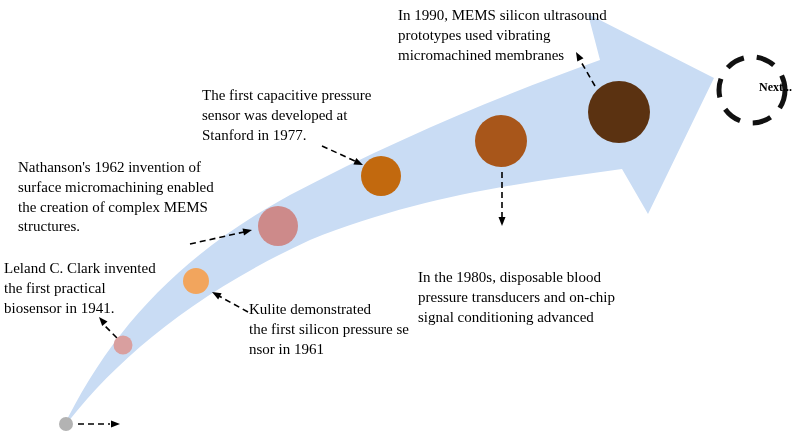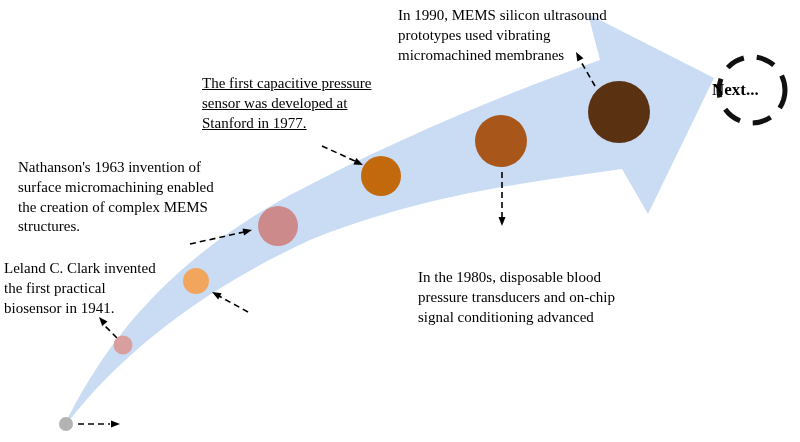--- a/index.html
+++ b/index.html
@@ -17,22 +17,22 @@
     font-size: 15px;
     line-height: 1.32;
     color: #000;
     white-space: pre-line;
   }
   .next-label {
     position: absolute;
     left: 712px;
     top: 80px;
     width: 80px;
-    text-align: left;
-    font-size: 17px;
+    text-align: right;
+    font-size: 12px;
     font-weight: 700;
     color: #000;
   }
 </style>
 </head>
 <body>
 
 <div class="stage">
 
   <svg width="800" height="442" viewBox="0 0 800 442">
@@ -77,27 +77,30 @@
     <circle cx="619" cy="112" r="31" fill="#5b3211"></circle>
 
     <circle cx="752" cy="90" r="33" fill="none" stroke-width="5" stroke-dasharray="19 13" stroke="#111111"></circle>
   </svg>
 
 
   <div class="label" style="left:4px; top:259px; width:180px;">Leland C. Clark invented
 the first practical
 biosensor in 1941.</div>
 
+  <div class="label" style="left:249px; top:300px; width:210px;">Kulite demonstrated
+the first silicon pressure se
+nsor in 1961</div>
 
-  <div class="label" style="left:18px; top:158px; width:230px;">Nathanson's 1963 invention of
+  <div class="label" style="left:18px; top:158px; width:230px;">Nathanson's 1962 invention of
 surface micromachining enabled
 the creation of complex MEMS
 structures.</div>
 
-  <div class="label" style="left:202px; top:74px; width:210px;text-decoration:underline;">The first capacitive pressure
+  <div class="label" style="left:202px; top:86px; width:210px;">The first capacitive pressure
 sensor was developed at
 Stanford in 1977.</div>
 
   <div class="label" style="left:418px; top:232px; width:250px;margin-top:36px;">In the 1980s, disposable blood
 pressure transducers and on-chip
 signal conditioning advanced</div>
 
   <div class="label" style="left:398px; top:6px; width:250px;">In 1990, MEMS silicon ultrasound
 prototypes used vibrating
 micromachined membranes</div>

